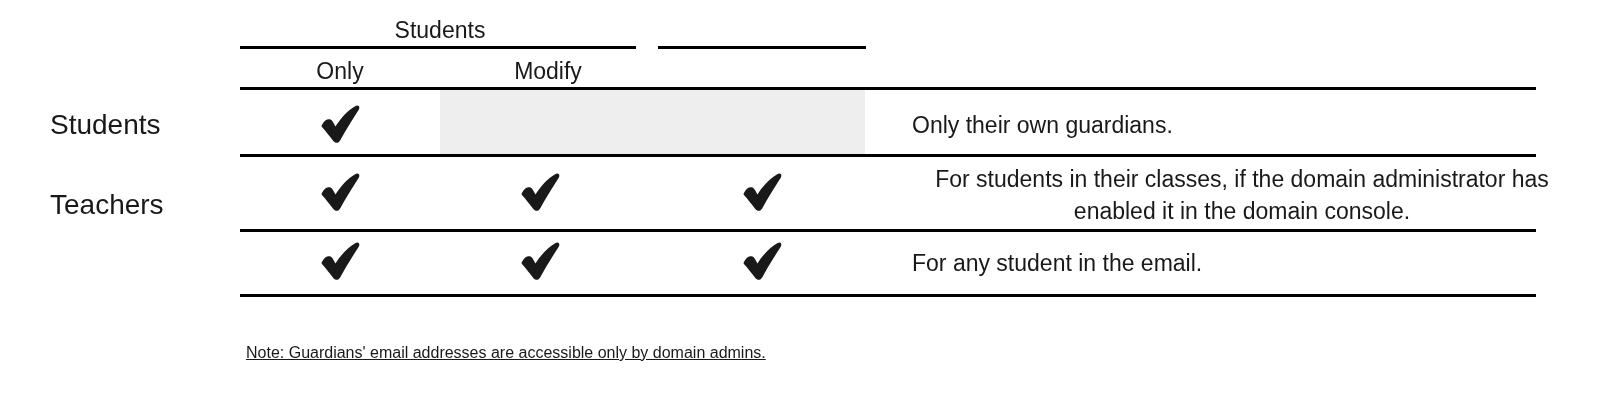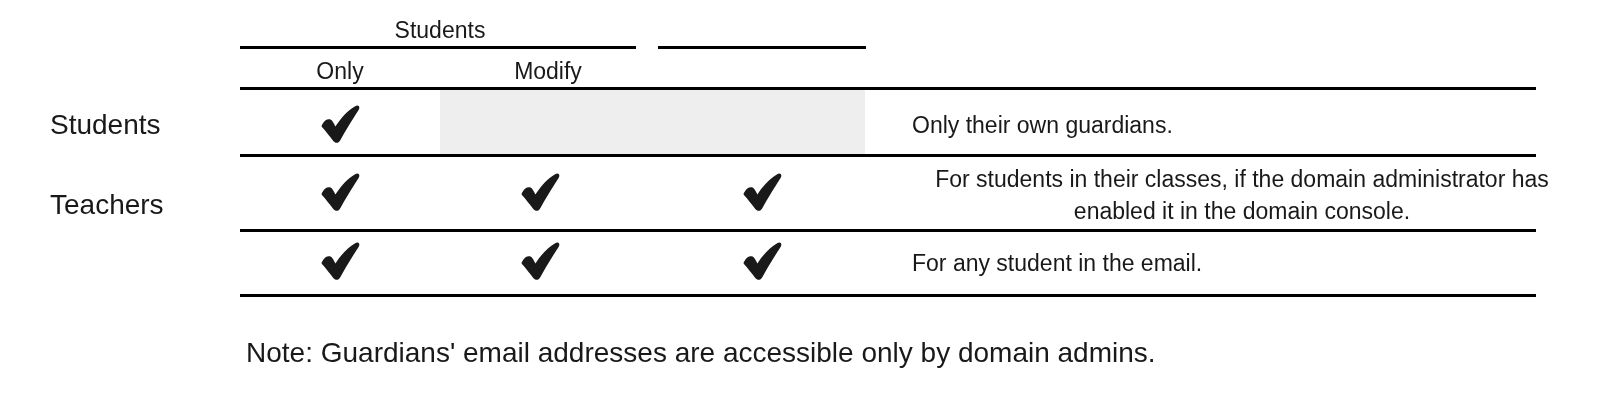--- a/index.html
+++ b/index.html
@@ -53,21 +53,21 @@
     height: 38px;
     transform: translateX(-50%);
   }
   .check svg { display: block; width: 100%; height: 100%; }
 
   
   .group-head { font-size: 23px; }
   .sub-head   { font-size: 23px; }
   .row-label  { font-size: 28px; }
   .desc       { font-size: 23px; margin-left: 44px; }
-  .note       { font-size: 28px; }
+  .note       { font-size: 16px; text-decoration: underline; }
 </style>
 </head>
 <body>
 
 <div id="permissions-figure">
 
   <div class="txt group-head center" style="left:440px; top:15px;">Students</div>
 
 
   <div class="rule" style="left:240px; top:46px; width:396px;"></div>

